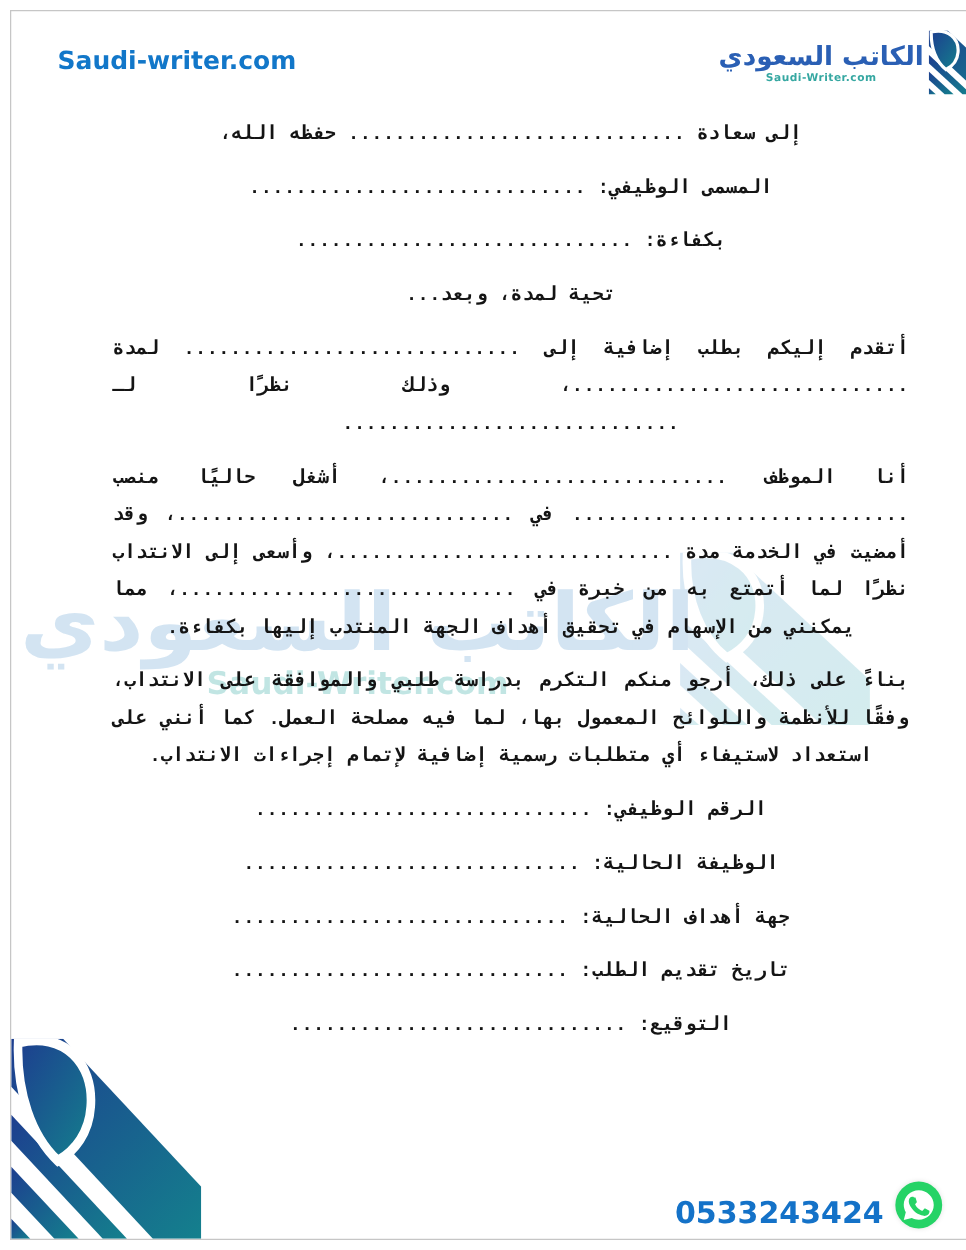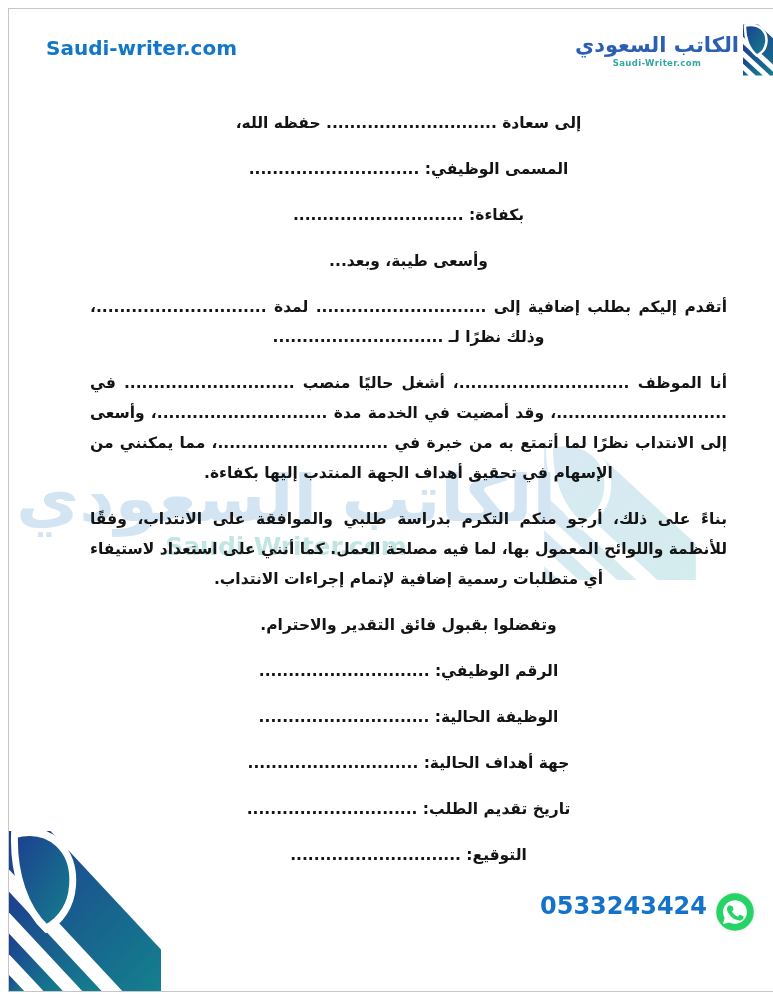--- a/index.html
+++ b/index.html
@@ -43,30 +43,30 @@
     white-space:nowrap;transform:scaleX(1.08);line-height:1.2;
   }
   .wm-en{font-size:25px;font-weight:bold;color:#5fbdb7;margin-top:-6px;}
   .wm-mark{width:168px;height:138px;flex:0 0 auto;}
   
   .letter{
     position:absolute;top:92px;left:90px;right:90px;z-index:1;
     direction:rtl;text-align:center;
     color:#141414;font-weight:bold;font-size:15.5px;line-height:30px;
   }
-  .letter p{margin:16px 0 13px 0;}
+  .letter p{margin:0 0 13px 0;font-family:Liberation Mono, monospace;}
   .para-justify{text-align:justify;text-align-last:center;}
   
   .corner-graphic{
     position:absolute;left:9px;bottom:9px;width:152px;height:160px;z-index:2;
   }
   
   .contact{
-    position:absolute;right:62px;top:892px;z-index:3;
-    display:flex;align-items:flex-start;direction:ltr;
+    position:absolute;right:62px;top:944px;z-index:3;
+    display:flex;align-items:flex-end;direction:ltr;
   }
   .phone{
     font-size:24px;font-weight:bold;color:#1472c8;margin-right:8px;
     font-family:"DejaVu Sans",sans-serif;
   }
   .wa-icon{width:40px;height:40px;filter:drop-shadow(0 0 2px rgba(0,0,0,.12));}
 </style>
 </head>
 <body>
 
@@ -114,25 +114,24 @@
       <polygon points="0,64 39,100 25,100 0,77" fill="url(#g2)"></polygon>
       <polygon points="0,90 11,100 0,100" fill="url(#g2)"></polygon>
       <path d="M4,2 C30,-4 48,12 46,34 C45,47 37,56 27,61 C12,49 3,27 4,2 Z" fill="url(#g2)" stroke="#ffffff" stroke-width="5"></path>
     </svg>
   </div>
 
   <div class="letter" lang="ar">
     <p>إلى سعادة ............................. حفظه الله،</p>
     <p>المسمى الوظيفي: .............................</p>
     <p>بكفاءة: .............................</p>
-    <p>وأسعى طيبة، وبعد...</p>
+    <p>تحية لمدة، وبعد...</p>
     <p class="para-justify">أتقدم إليكم بطلب إضافية إلى ............................. لمدة .............................، وذلك نظرًا لـ .............................</p>
     <p class="para-justify">أنا الموظف .............................، أشغل حاليًا منصب ............................. في .............................، وقد أمضيت في الخدمة مدة .............................، وأسعى إلى الانتداب نظرًا لما أتمتع به من خبرة في .............................، مما يمكنني من الإسهام في تحقيق أهداف الجهة المنتدب إليها بكفاءة.</p>
     <p class="para-justify">بناءً على ذلك، أرجو منكم التكرم بدراسة طلبي والموافقة على الانتداب، وفقًا للأنظمة واللوائح المعمول بها، لما فيه مصلحة العمل. كما أنني على استعداد لاستيفاء أي متطلبات رسمية إضافية لإتمام إجراءات الانتداب.</p>
-    <p>وتفضلوا بقبول فائق التقدير والاحترام.</p>
     <p>الرقم الوظيفي: .............................</p>
     <p>الوظيفة الحالية: .............................</p>
     <p>جهة أهداف الحالية: .............................</p>
     <p>تاريخ تقديم الطلب: .............................</p>
     <p>التوقيع: .............................</p>
   </div>
 
   <svg class="corner-graphic" viewBox="0 0 110 100" preserveAspectRatio="none" xmlns="http://www.w3.org/2000/svg">
     <defs>
       <linearGradient id="g3" x1="0" y1="0" x2="1" y2="1">

